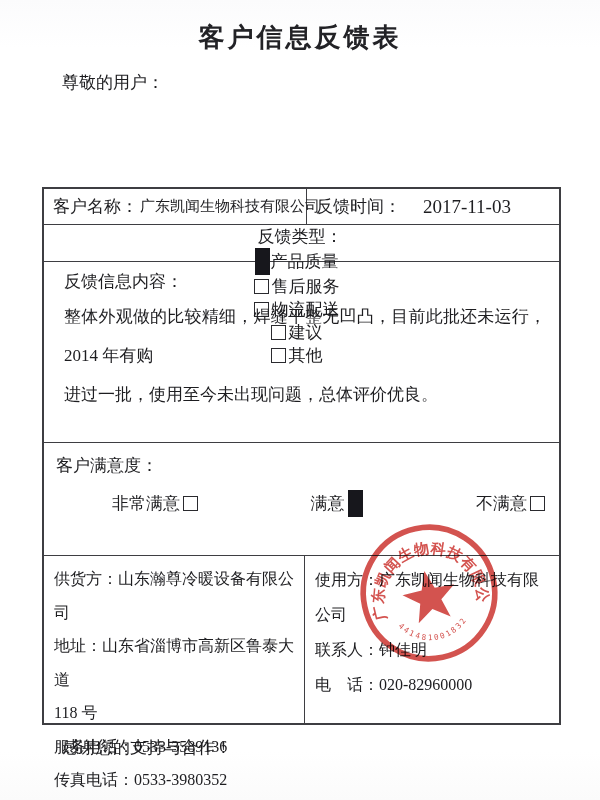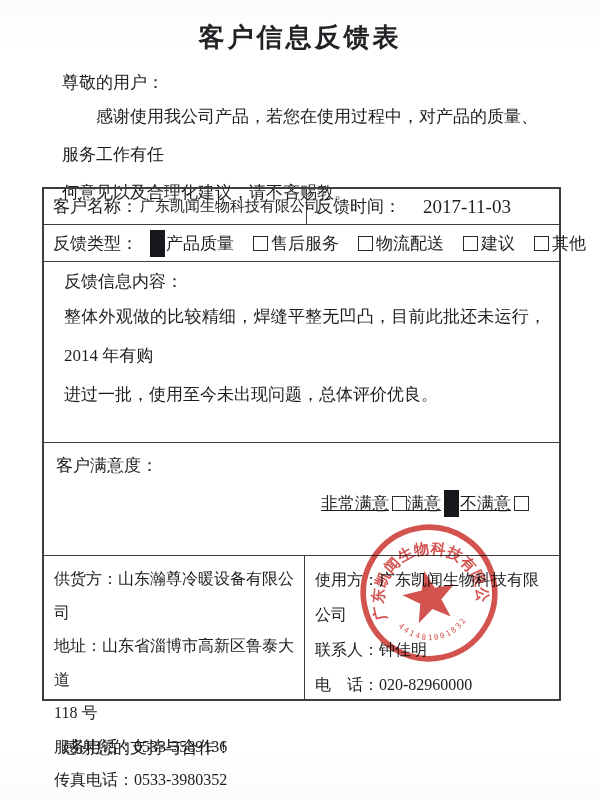--- a/index.html
+++ b/index.html
@@ -27,59 +27,55 @@
   .row{display:flex;box-sizing:border-box;}
   .row + .row{border-top:1.5px solid #3e3e42;}
   .cell{box-sizing:border-box;}
   .r1{height:35px;}
   .r1 .cell{display:flex;align-items:center;padding-left:9px;}
   .r1 .c-left{width:263px;border-right:1.5px solid #3e3e42;}
   .r1 .c-right{flex:1;}
   .lbl{font-size:17px;white-space:nowrap;}
   .val-sm{font-size:15px;margin-left:2px;white-space:nowrap;}
   .val{font-size:19px;margin-left:22px;white-space:nowrap;}
-  .r2{height:37px;align-items:center;padding-left:9px;}
+  .r2{height:37px;align-items:center;padding-left:9px;flex-direction:column;}
   .r2 .lbl{margin-right:12px;}
   .opt{display:inline-flex;align-items:center;margin-right:19px;font-size:17px;white-space:nowrap;}
   .cb{
     display:inline-block;width:13px;height:13px;border:1.5px solid #2a2a2e;
     background:transparent;margin:0 3px 0 0;flex:0 0 auto;
   }
   .cb.after{margin:0 0 0 3px;}
   .cb.checked{width:15px;height:27px;border:none;background:#17171c;margin-right:1px;}
   .r3{height:181px;display:block;padding:8px 13px 0 20px;}
   .r3 .lbl{display:block;}
   .content{margin-top:4px;font-size:17px;line-height:39px;text-align:justify;}
   .r4{height:113px;display:block;padding:11px 0 0 12px;}
-  .sat-line{display:flex;justify-content:flex-end;padding:13px 30px 0 56px;text-decoration:underline;}
+  .sat-line{display:flex;justify-content:space-between;padding:13px 14px 0 56px;}
   .sat-line .opt{margin:0;}
-  .r5{height:144px;}
+  .r5{height:168px;}
   .r5 .cell{padding:6px 8px 0 10px;font-size:16px;line-height:33.5px;}
   .r5 .c-left{width:261px;border-right:1.5px solid #3e3e42;}
   .r5 .c-right{flex:1;line-height:35px;}
   .footer{position:absolute;left:62px;top:736px;font-size:17px;}
   
   .stamp{
     position:absolute;left:352px;top:516px;width:154px;height:154px;
     transform:rotate(-12deg);opacity:.9;mix-blend-mode:multiply;pointer-events:none;
   }
 </style>
 </head>
 <body>
 
 <div class="page">
 
   <h1 class="title">客户信息反馈表</h1>
 
   <div class="salutation">尊敬的用户：</div>
 
-  <div class="intro">
-    <div class="line1">感谢使用我公司产品，若您在使用过程中，对产品的质量、服务工作有任</div>
-    <div>何意见以及合理化建议，请不吝赐教。</div>
-  </div>
 
   <div class="tbl">
 
     <div class="row r1">
       <div class="cell c-left">
         <span class="lbl">客户名称：</span>
         <span class="val-sm">广东凯闻生物科技有限公司</span>
       </div>
       <div class="cell c-right">
         <span class="lbl">反馈时间：</span>

